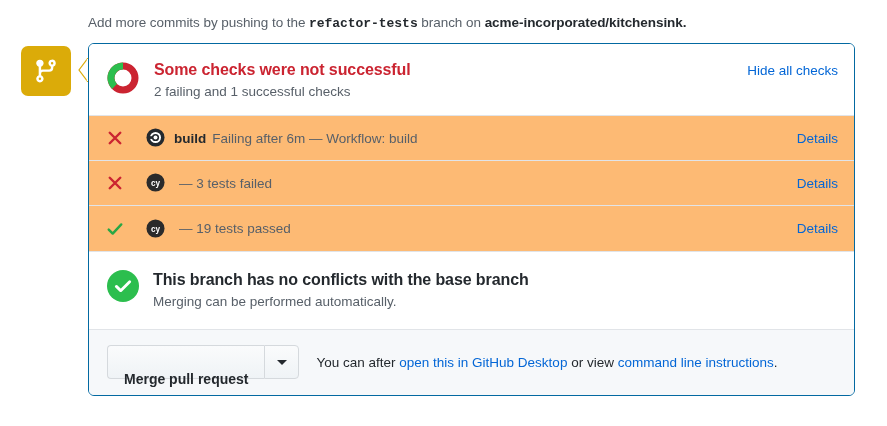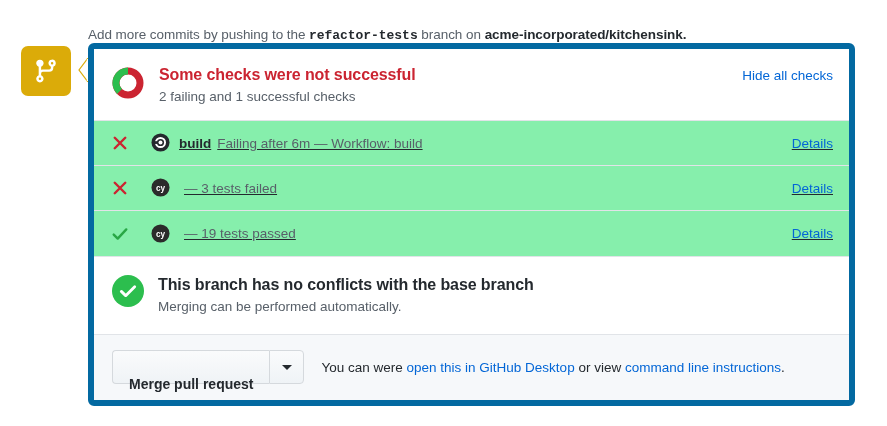--- a/index.html
+++ b/index.html
@@ -19,21 +19,21 @@
   .page {
     position: relative;
     width: 887px;
     height: 426px;
   }
 
   
   .push-notice {
     position: absolute;
     left: 88px;
-    top: 27px;
+    top: 15px;
     font-size: 13.5px;
     color: #586069;
     white-space: nowrap;
     letter-spacing: -0.05px;
   }
   .push-notice .mono-branch {
     font-family: "Liberation Mono", monospace;
     font-weight: bold;
     color: #24292e;
     font-size: 13px;
@@ -63,21 +63,21 @@
     width: 10px;
     height: 24px;
   }
 
   
   .merge-box {
     position: absolute;
     left: 88px;
     top: 43px;
     width: 767px;
-    border: 6px solid #0369a1;
+    border: 1px solid #0369a1;
     border-radius: 6px;
     background: #ffffff;
     box-sizing: border-box;
     overflow: hidden;
   }
 
   
   .status-header {
     display: flex;
     align-items: flex-start;
@@ -108,23 +108,22 @@
     flex: 0 0 auto;
     font-size: 13.5px;
     color: #0366d6;
     cursor: pointer;
     margin-top: 3px;
     white-space: nowrap;
   }
 
   
   .checks-list {
-    background: #86efac;
+    background: #fdba74;
     border-top: 1px solid #e1e4e8;
-    text-decoration: underline;
   }
   .check-row {
     display: flex;
     align-items: center;
     height: 45px;
     padding: 0 16px 0 18px;
     border-bottom: 1px solid #e1e4e8;
     box-sizing: border-box;
   }
   .check-row:last-child { border-bottom: none; }
@@ -365,21 +364,21 @@
     </div>
 
     <div class="merge-footer">
       <div class="merge-btn-group">
         <button class="merge-btn">Merge pull request</button>
         <div class="merge-caret-btn">
           <span class="caret-down"></span>
         </div>
       </div>
       <div class="footer-note">
-        <span>You can were</span>
+        <span>You can after</span>
         <a>open this in GitHub Desktop</a>
         <span>or view</span>
         <a>command line instructions</a><span>.</span>
       </div>
     </div>
 
   </div>
 </div>
 
 </body></html>

